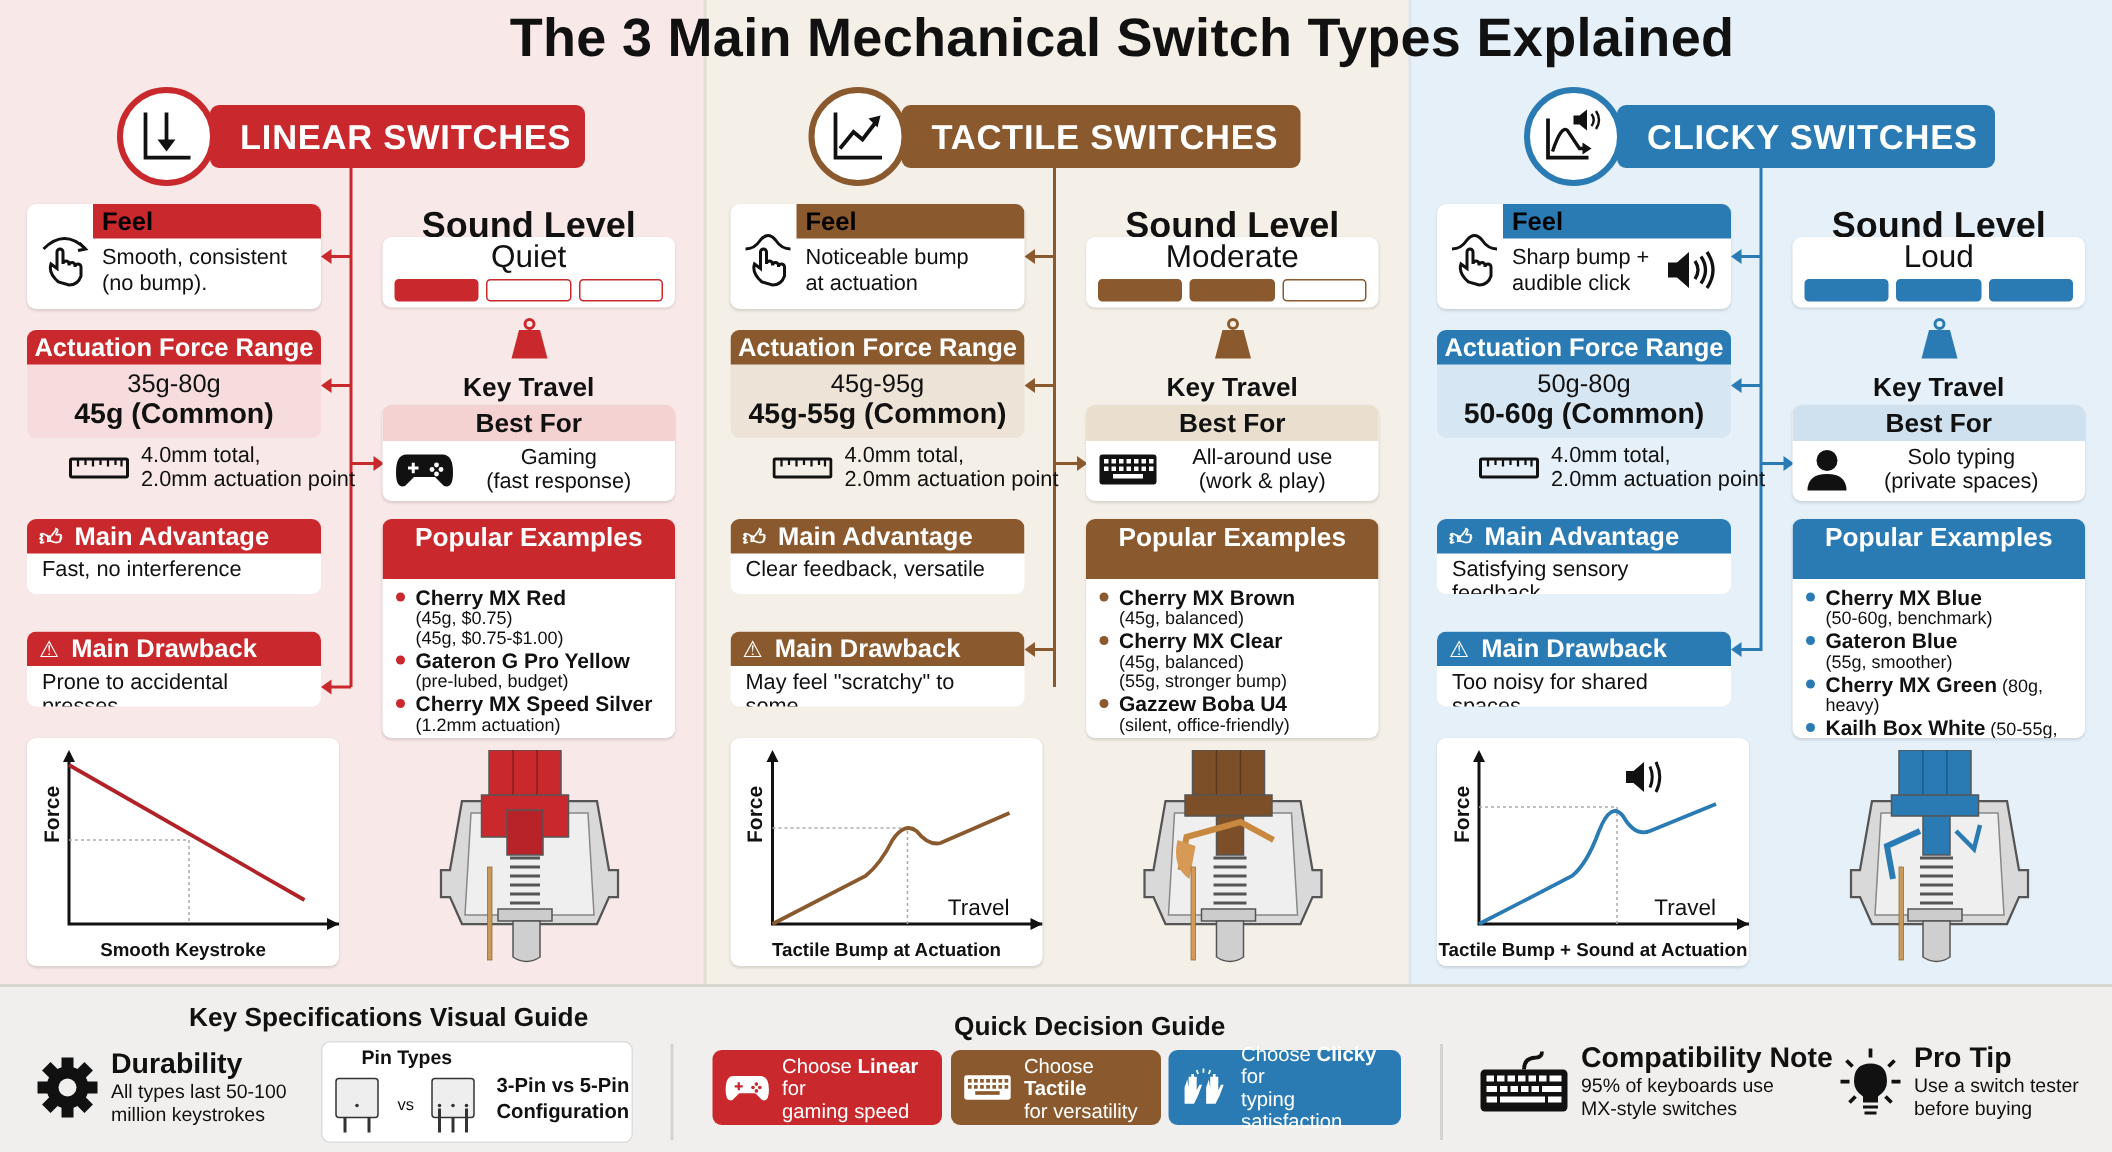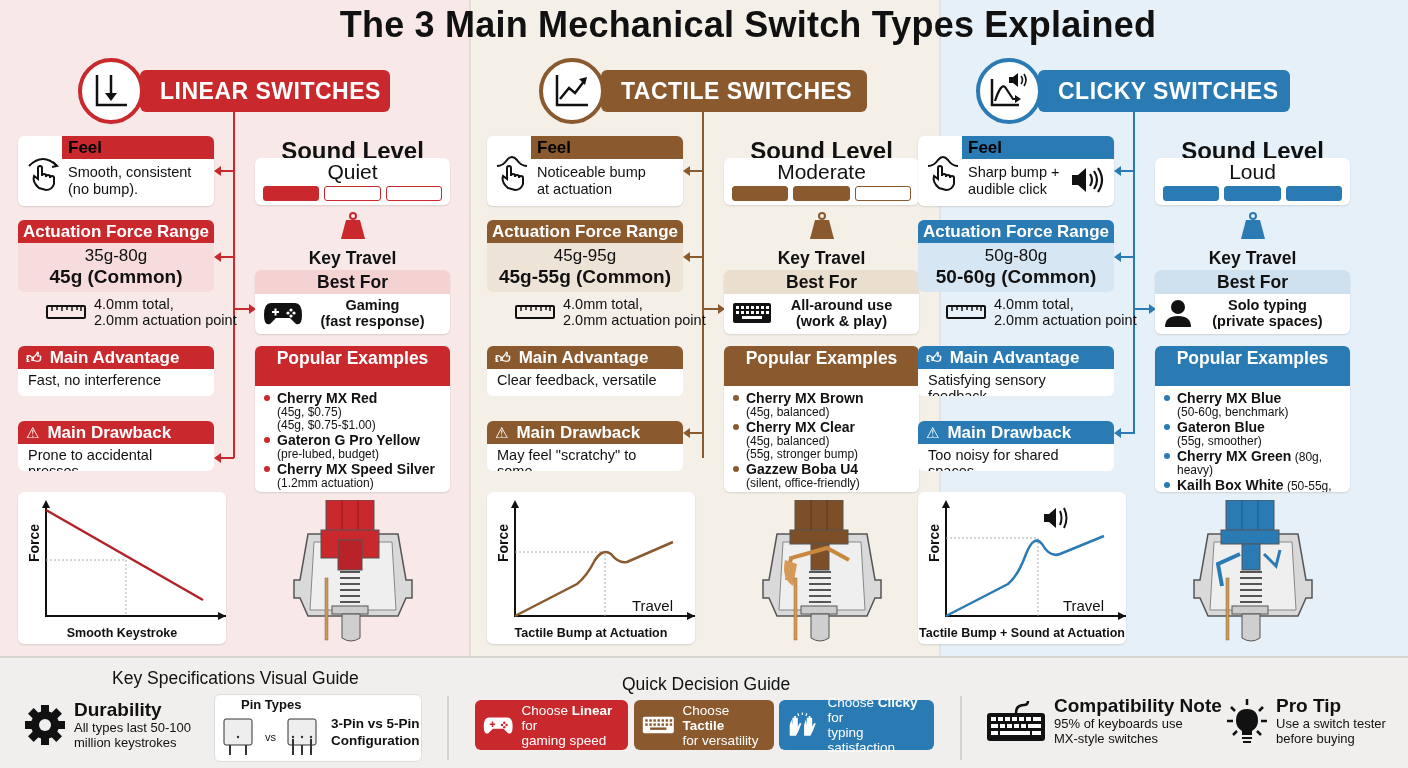--- a/index.html
+++ b/index.html
@@ -13,21 +13,21 @@
   .col-bg.linear { left: 0; width: 469px; background: #f8e8e7; }
   .col-bg.tactile { left: 469px; width: 470px; background: #f4efe7; border-left: 2px solid #e3ddd4; }
   .col-bg.clicky { left: 939px; width: 469px; background: #e6f0f8; border-left: 2px solid #dfe4ea; }
   .title {
     position: absolute; top: 4px; left: 0; width: 1408px; text-align: center;
     font-size: 36px; font-weight: 700; letter-spacing: 0.2px; margin-left: 44px;
   }
   .col { position: absolute; top: 0; width: 469px; height: 656px; }
   .col.linear { left: 0; --c: #c9282d; --light: #f4d2d2; --bodyc: #f6dcdc; }
   .col.tactile { left: 469px; --c: #8a5a2e; --light: #eadfcf; --bodyc: #ede3d6; }
-  .col.clicky { left: 900px; --c: #2a7bb4; --light: #cfe1ef; --bodyc: #d6e6f2; }
+  .col.clicky { left: 940px; --c: #2a7bb4; --light: #cfe1ef; --bodyc: #d6e6f2; }
 
   .hdr-pill {
     position: absolute; top: 70px; left: 140px; width: 250px; height: 42px;
     background: var(--c); border-radius: 6px; color: #fff;
     font-size: 23px; font-weight: 700; letter-spacing: 0.5px;
     display: flex; align-items: center; justify-content: flex-start; padding-left: 14px;
   }
   .hdr-circle {
     position: absolute; top: 58px; left: 78px; width: 66px; height: 66px;
     border-radius: 50%; background: #fff; border: 4px solid var(--c);
@@ -73,39 +73,39 @@
   .sound-card .lvl { text-align: center; font-size: 21px; margin-top: 2px; }
   .sound-card .bars { display: flex; gap: 5px; padding: 2px 8px; }
   .sound-card .bar { flex: 1; height: 15px; border-radius: 3px; border: 1.5px solid var(--c); }
   .sound-card .bar.on { background: var(--c); }
 
   .weight { position: absolute; left: 340px; top: 212px; }
   .keytravel { position: absolute; left: 255px; top: 248px; width: 195px; text-align: center; font-size: 17.5px; font-weight: 700; }
   .bestfor { left: 255px; top: 270px; width: 195px; height: 64px; }
   .bestfor .tab { height: 24px; background: var(--light); text-align: center; font-size: 17.5px; font-weight: 700; line-height: 24px; }
   .bestfor .row { display: flex; align-items: center; padding: 3px 8px; }
-  .bestfor .row .t { flex: 1; text-align: center; font-size: 14.5px; line-height: 16px; font-weight: bold; }
+  .bestfor .row .t { flex: 1; text-align: center; font-size: 14.5px; line-height: 16px; }
 
   .pop { left: 255px; top: 346px; width: 195px; height: 146px; }
   .pop .tab { height: 40px; background: var(--c); color: #fff; text-align: center; font-size: 17.5px; font-weight: 700; line-height: 24px; }
   .pop ul { list-style: none; padding: 4px 8px 0 8px; }
   .pop li { position: relative; padding-left: 14px; font-size: 12px; line-height: 13px; }
   .pop li::before { content: ""; position: absolute; left: 1px; top: 5px; width: 6px; height: 6px; border-radius: 50%; background: var(--c); }
   .pop li b { font-size: 14px; line-height: 16px; }
   .pop li .sub { display: block; }
 
   .chart-card { left: 18px; top: 492px; width: 208px; height: 152px; }
   .chart-card svg { position: absolute; left: 0; top: 0; }
   .chart-card .cap { position: absolute; left: 0; right: 0; bottom: 4px; text-align: center; font-size: 12.5px; font-weight: 700; }
   .chart-card .ylab { position: absolute; left: 8px; top: 70px; transform: rotate(-90deg); transform-origin: left top; font-size: 14px; font-weight: 700; }
   .chart-card .xlab { position: absolute; right: 22px; top: 105px; font-size: 15px; }
   .switch { position: absolute; left: 288px; top: 500px; }
 
   .footer { position: absolute; left: 0; top: 656px; width: 1408px; height: 112px; background: #f0efed; border-top: 2px solid #d9d6d2; }
-  .f-title { position: absolute; font-size: 17.5px; font-weight: 400; }
+  .f-title { position: absolute; font-size: 17.5px; font-weight: 700; margin-left: 14px; }
   .f-item { position: absolute; display: flex; align-items: center; gap: 8px; }
   .f-item .h { font-size: 19px; font-weight: 700; line-height: 20px; }
   .f-item .s { font-size: 13px; line-height: 15px; }
   .pin-card { position: absolute; left: 214px; top: 36px; width: 208px; height: 68px; background: #fff; border-radius: 6px; border: 1px solid #ddd; }
   .vsep { position: absolute; top: 38px; width: 2px; height: 64px; background: #d5d3cf; }
   .qd { position: absolute; top: 42px; height: 50px; border-radius: 6px; color: #fff; display: flex; align-items: center; gap: 8px; padding: 0 8px; font-size: 13.5px; line-height: 15px; }
   .qd b { font-weight: 700; }
 </style>
 </head>
 <body>

